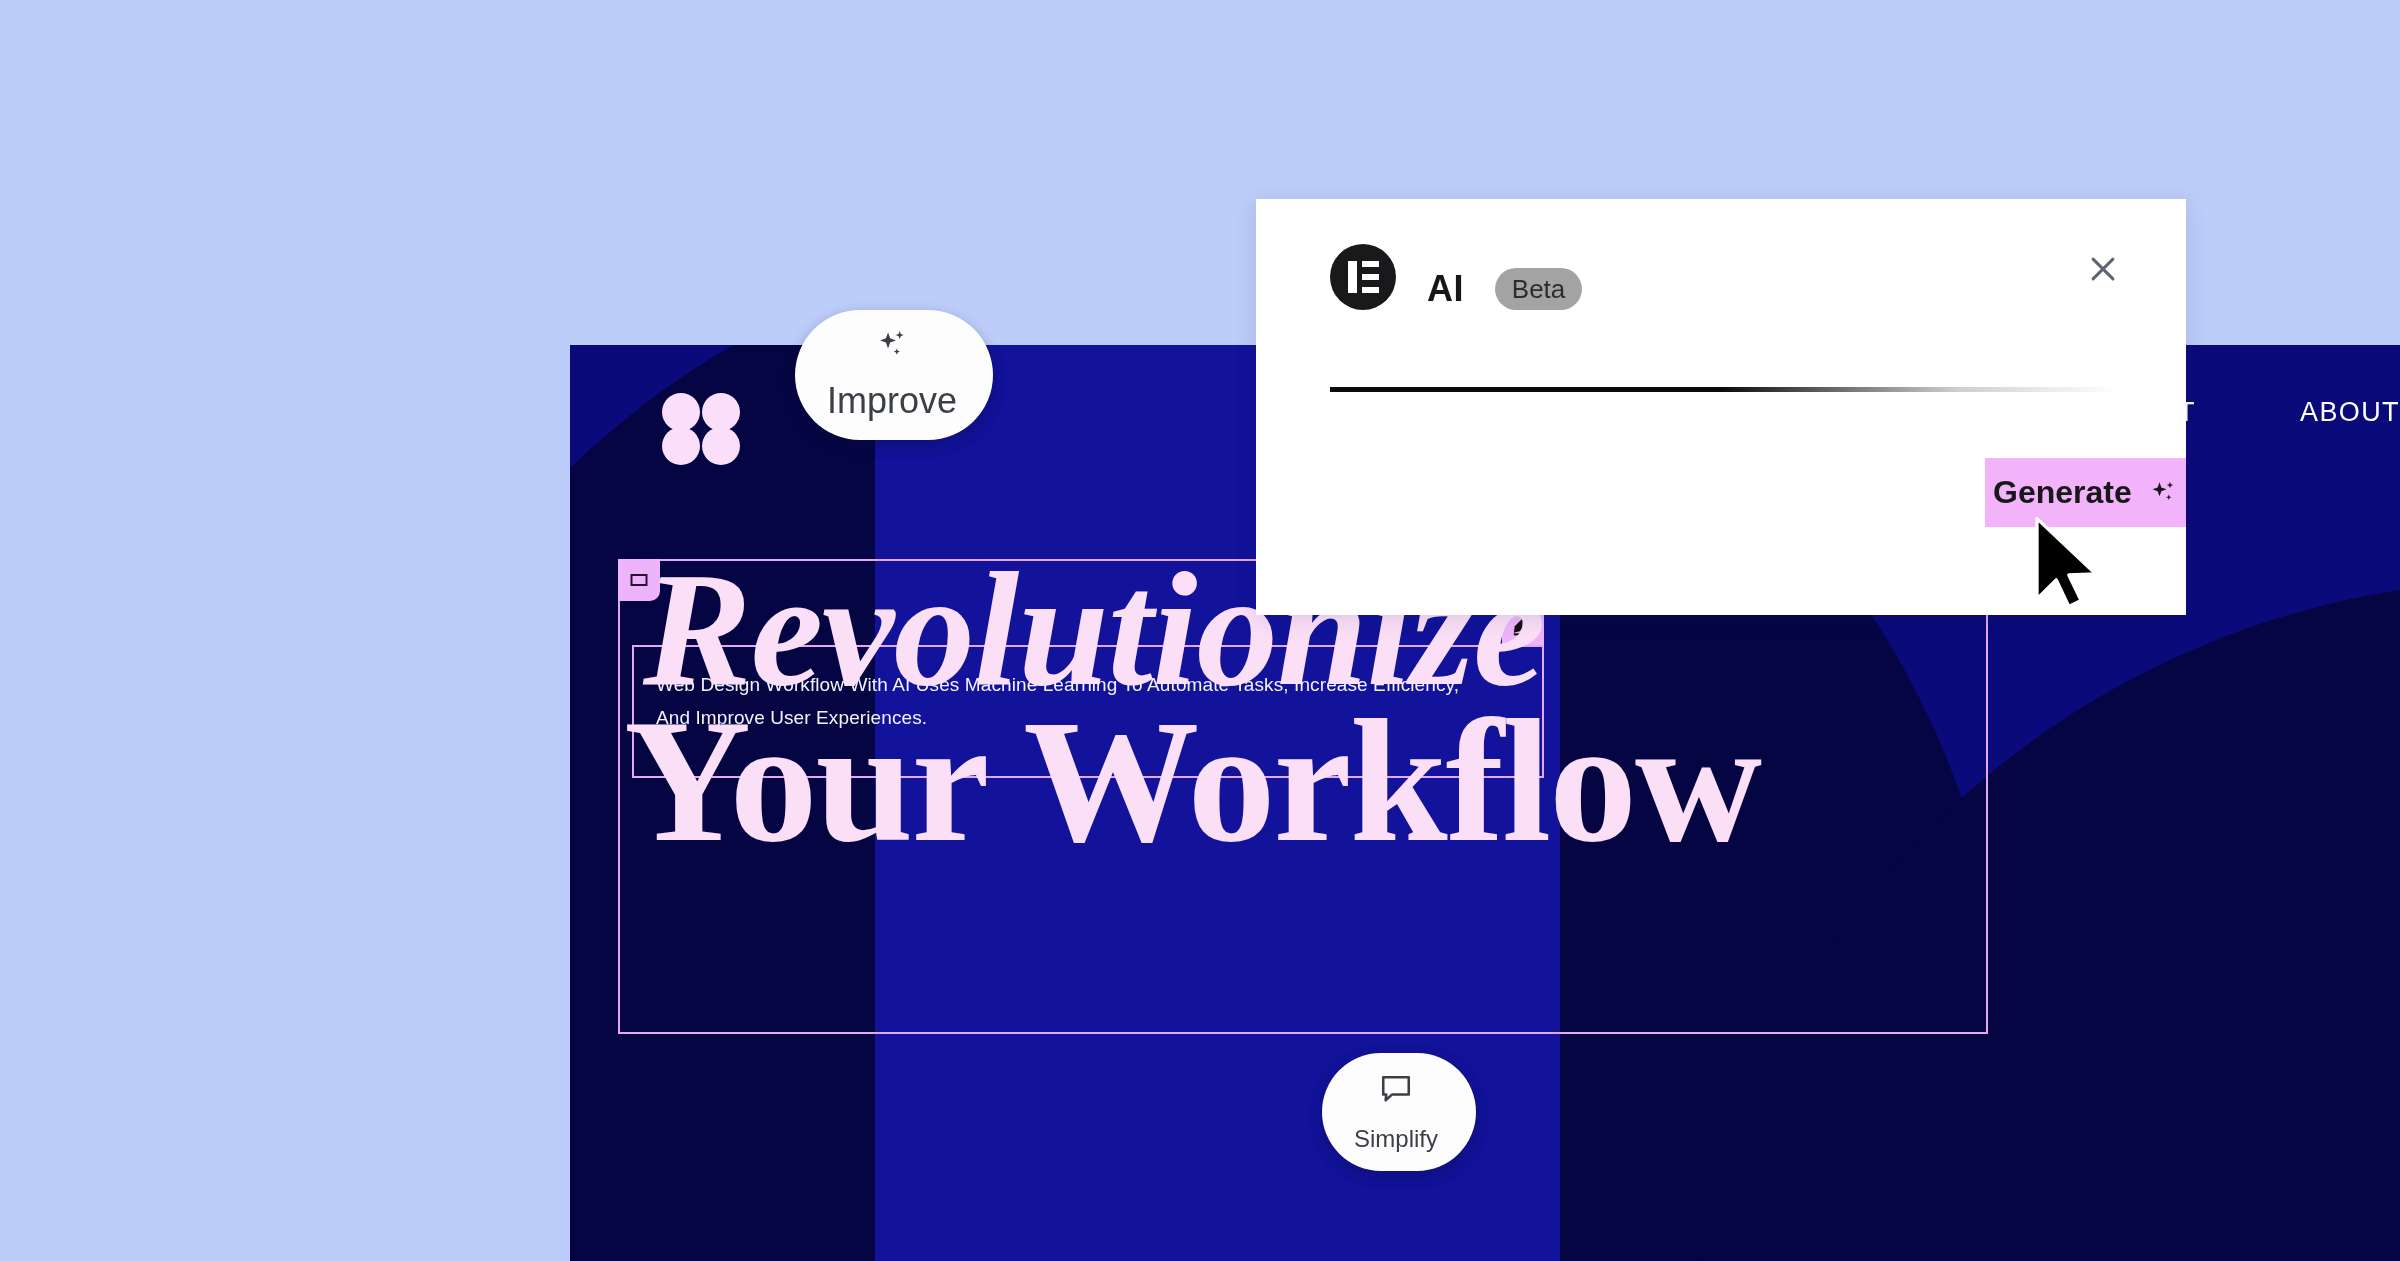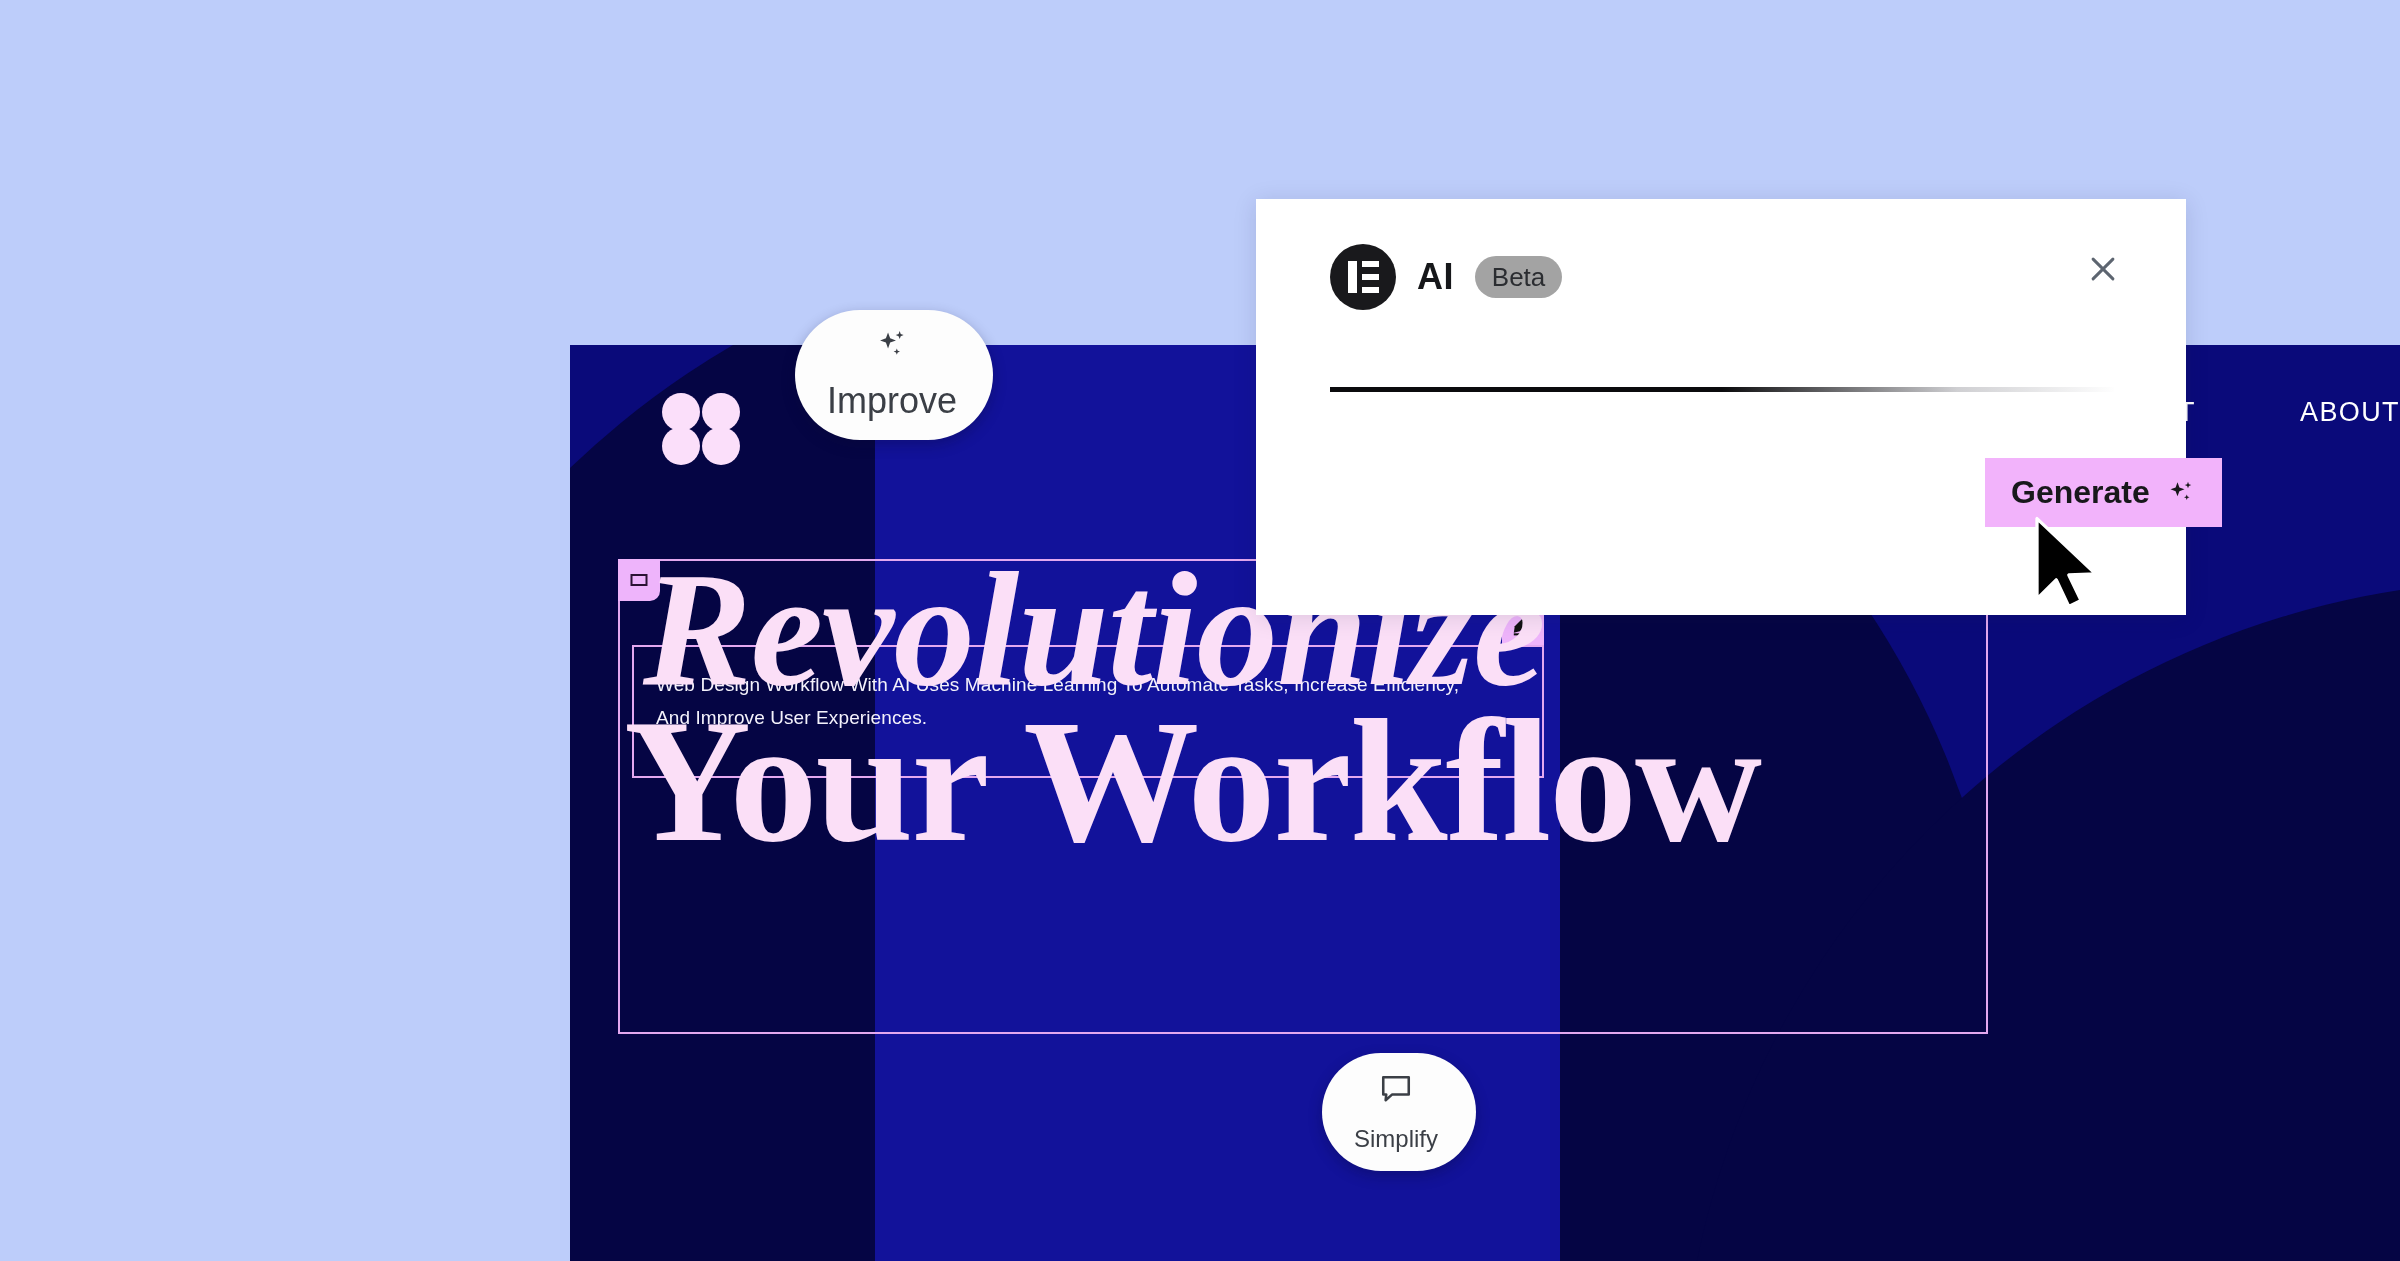--- a/index.html
+++ b/index.html
@@ -214,22 +214,22 @@
     height: 416px;
     background: #ffffff;
     z-index: 40;
     box-shadow: 0 3px 22px rgba(20,20,60,0.13);
   }
   .ai-head {
     position: absolute;
     left: 74px;
     top: 45px;
     display: flex;
-    align-items: center;
-    gap: 21px;
+    align-items: flex-end;
+    gap: 31px;
   }
   .el-logo {
     width: 66px;
     height: 66px;
     border-radius: 50%;
     background: #19191c;
     position: relative;
   }
   .el-logo i {
     position: absolute;
@@ -272,21 +272,21 @@
     left: 74px;
     top: 188px;
     width: 784px;
     height: 5px;
     background: linear-gradient(to right, #0b0b0d 0%, #0b0b0d 50%, #cfcfd2 80%, #fefefe 100%);
   }
   .btn-generate {
     position: absolute;
     left: 729px;
     top: 259px;
-    padding: 16px 26px;
+    padding: 16px 8px;
     background: #f2b3fb;
     color: #18181b;
     font-size: 32px;
     font-weight: bold;
     display: flex;
     align-items: center;
     gap: 16px;
     border: none;
     font-family: "Liberation Sans", sans-serif;
   }

